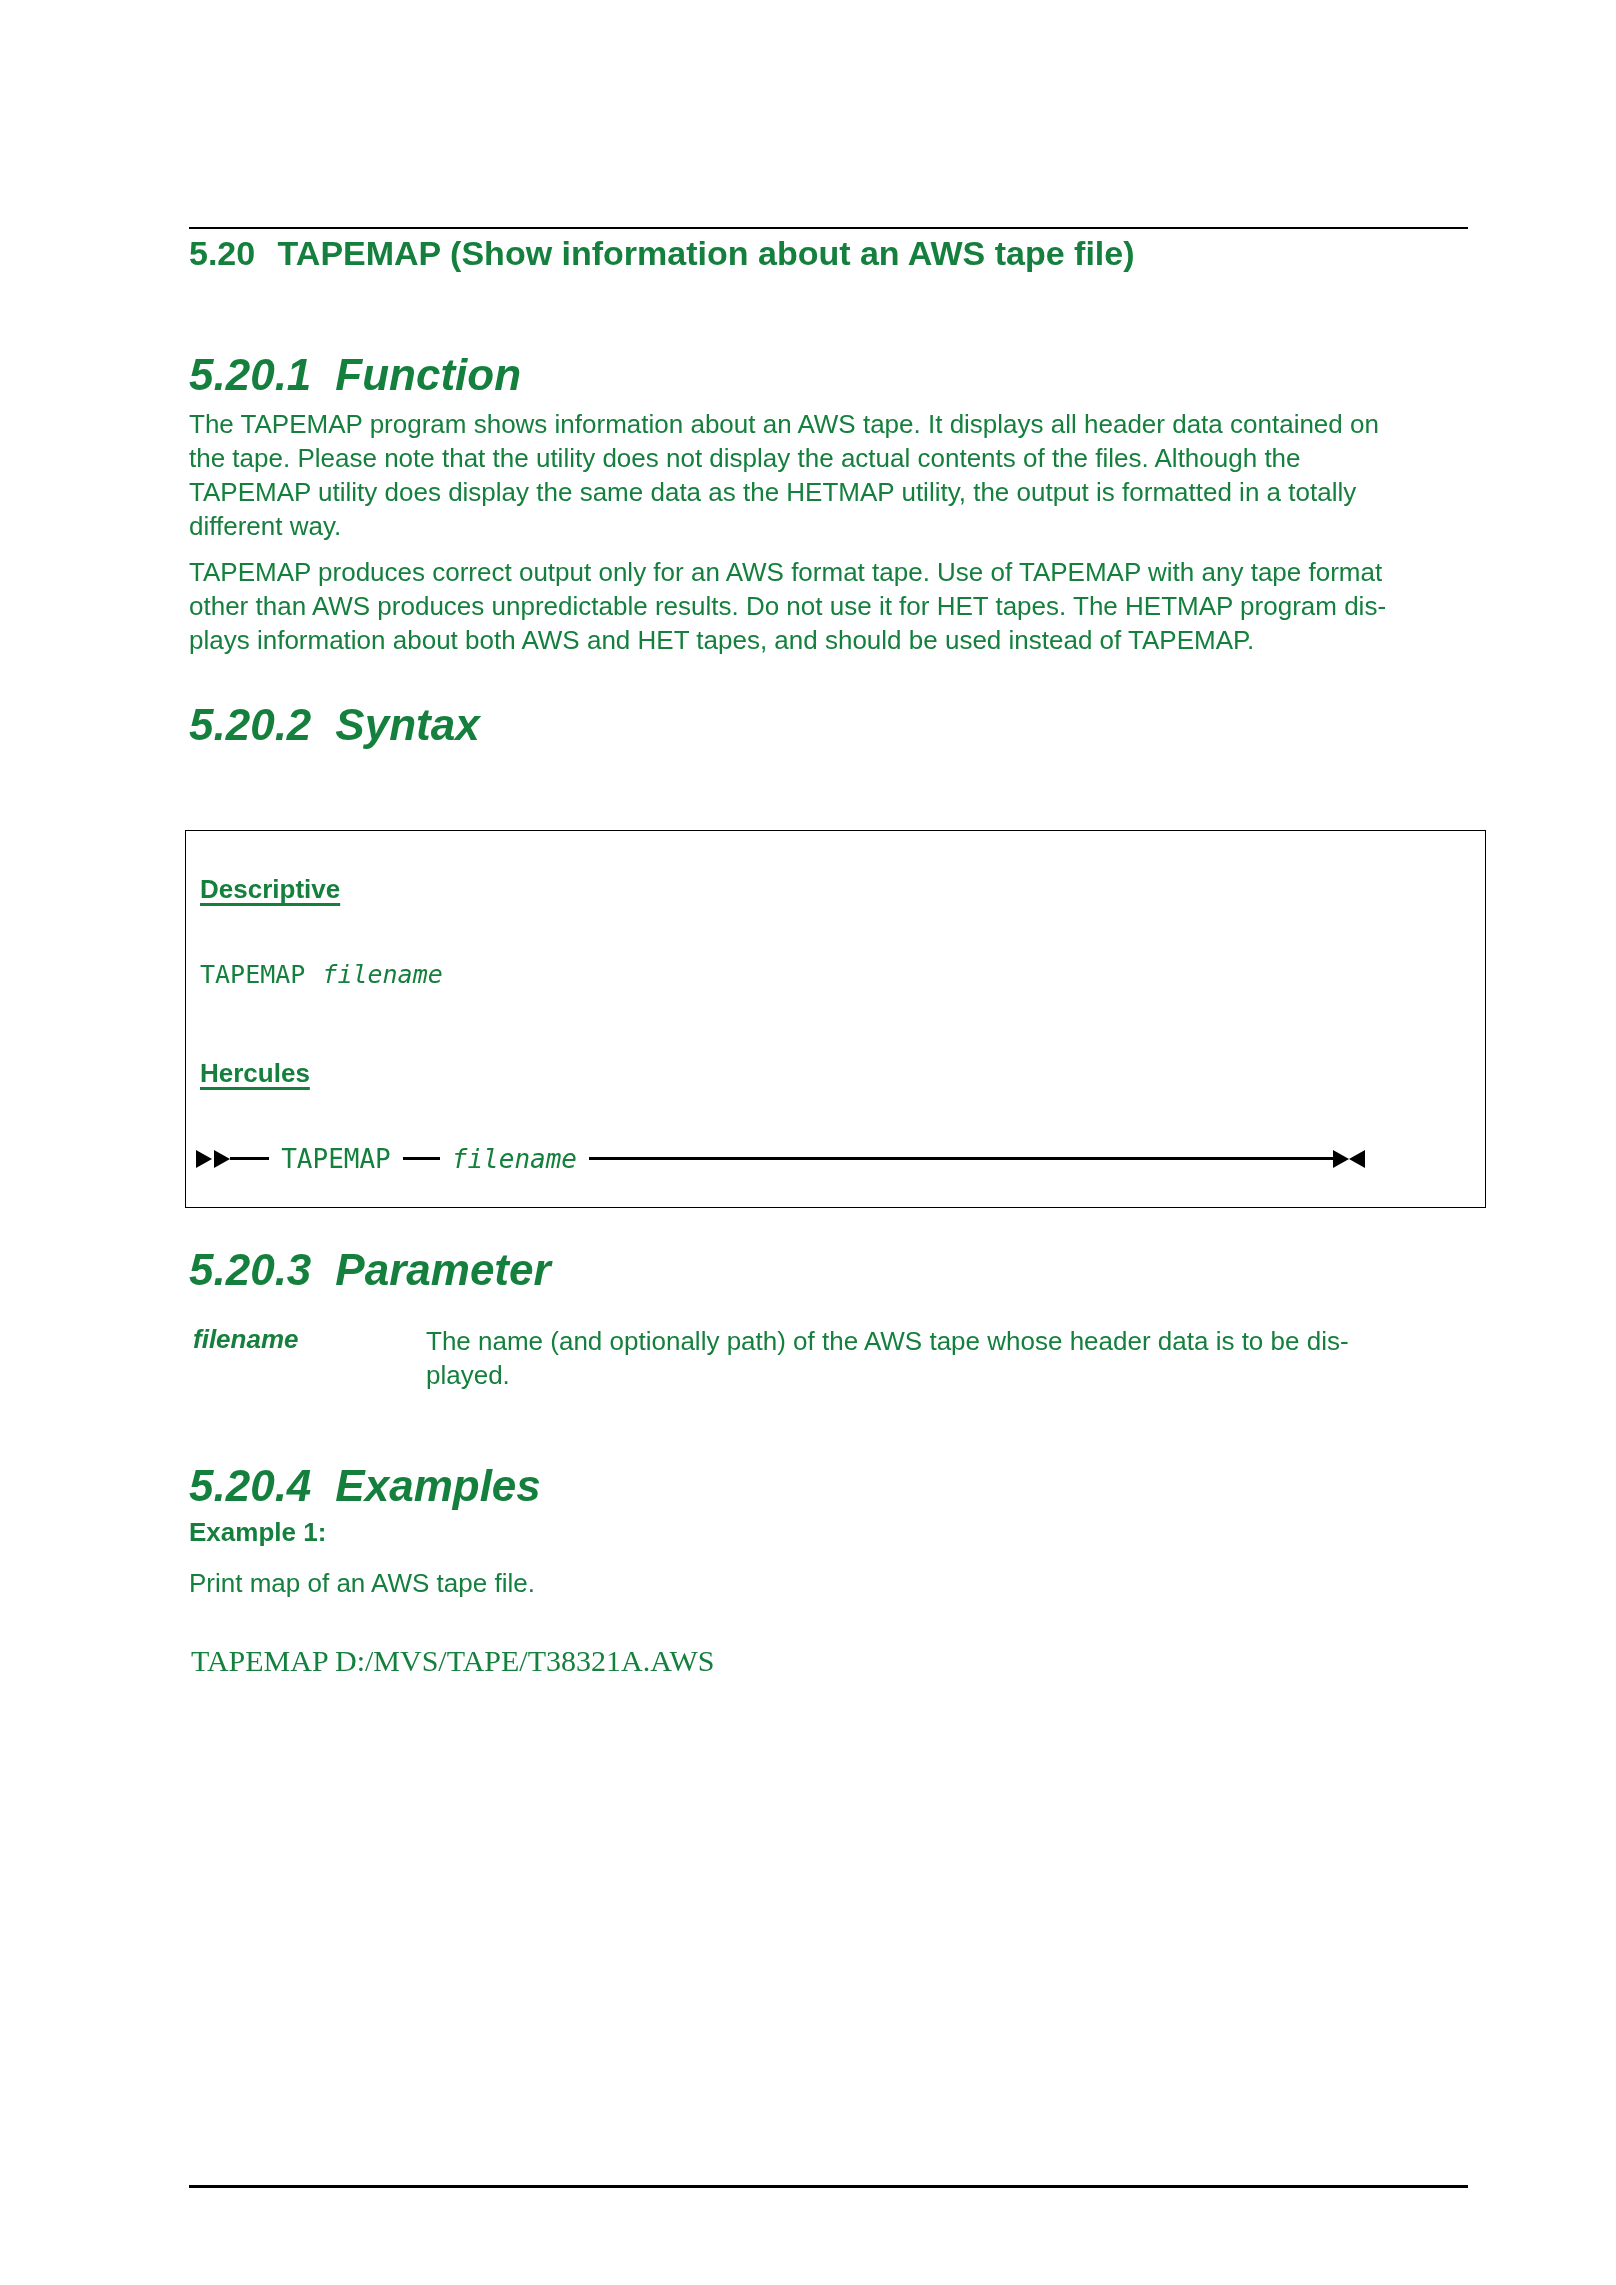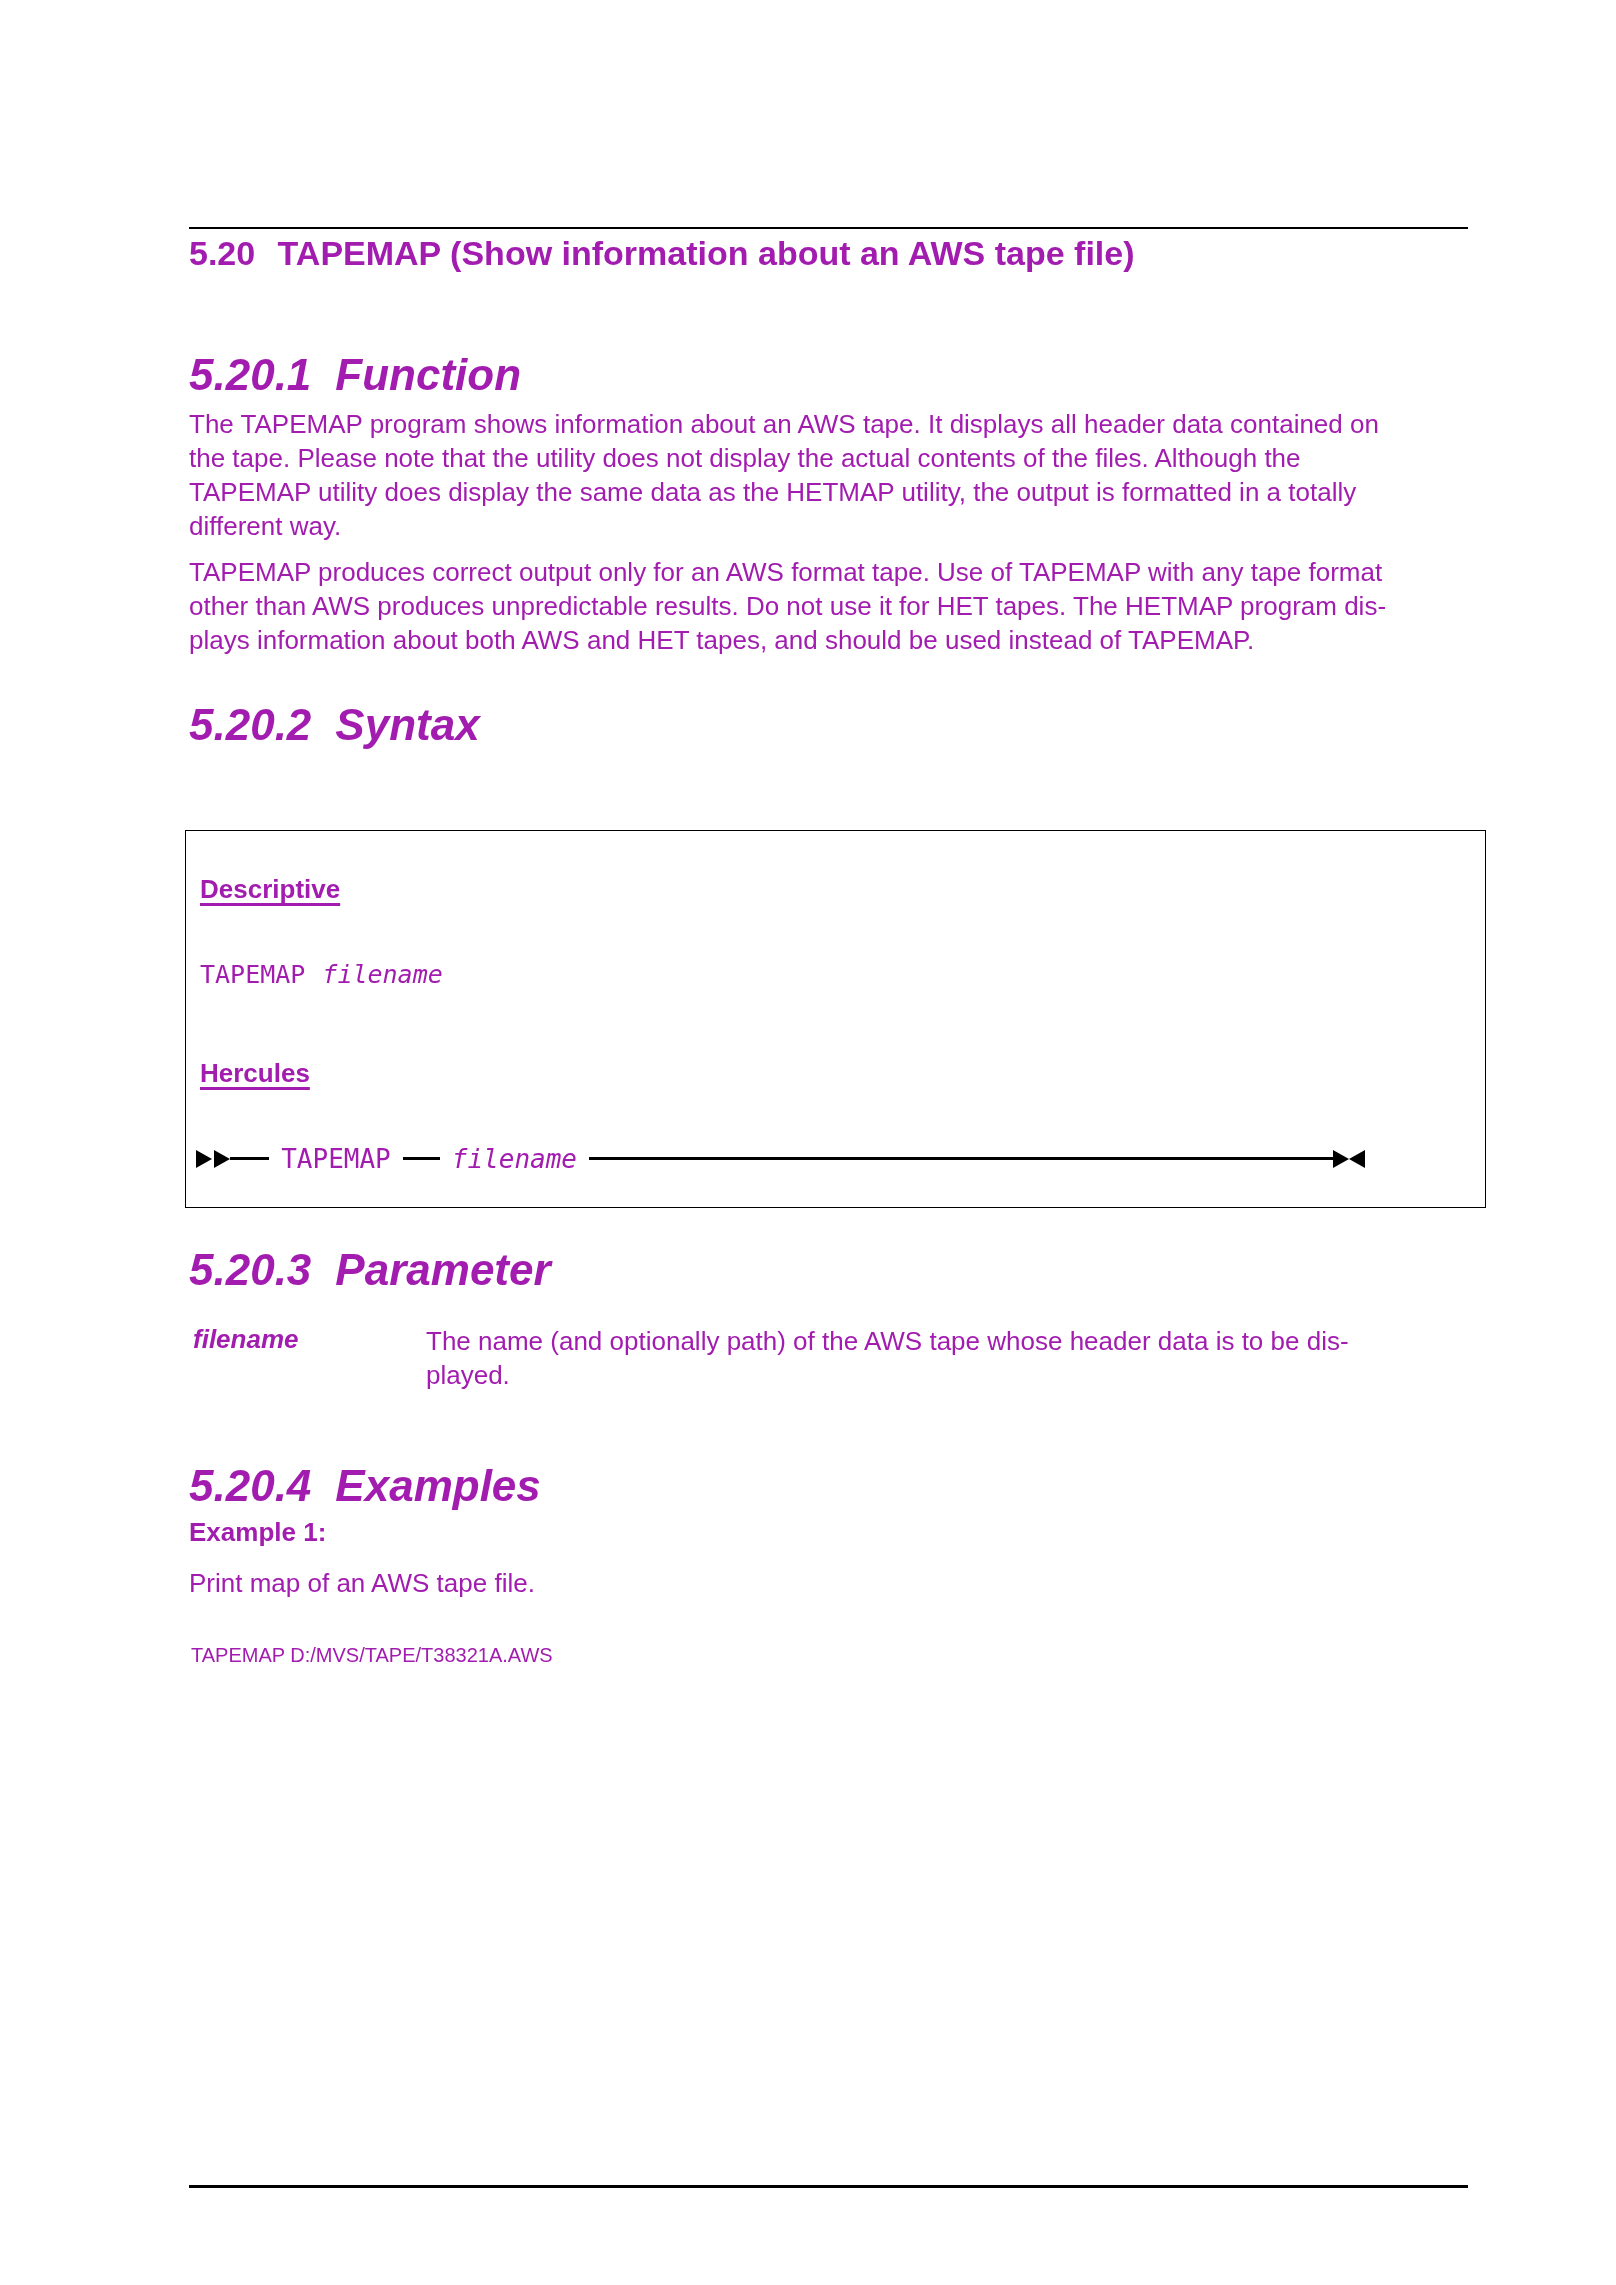--- a/index.html
+++ b/index.html
@@ -5,21 +5,21 @@
   html, body {
     margin: 0;
     padding: 0;
     background: #ffffff;
   }
   .page {
     position: relative;
     width: 1616px;
     height: 2286px;
     background: #ffffff;
-    color: #a21caf;
+    color: #15803d;
     font-family: "Liberation Sans", sans-serif;
     overflow: hidden;
   }
   .abs { position: absolute; }
 
   .rule {
     background: #000000;
   }
 
   .h1 {
@@ -70,22 +70,22 @@
 
   .mono-sans {
     font-family: "DejaVu Sans Mono", monospace;
     font-size: 25px;
     line-height: 1.2;
     white-space: nowrap;
   }
   .mono-sans .operand { font-style: italic; margin-left: 17px; }
 
   .mono-serif {
-    font-family: Liberation Sans, sans-serif;
-    font-size: 20px;
+    font-family: Liberation Serif, serif;
+    font-size: 30px;
     line-height: 1.2;
     white-space: nowrap;
   }
 
   .railroad {
     display: flex;
     align-items: center;
     left: 10.3px;
     top: 310px;
     width: 1169px;

